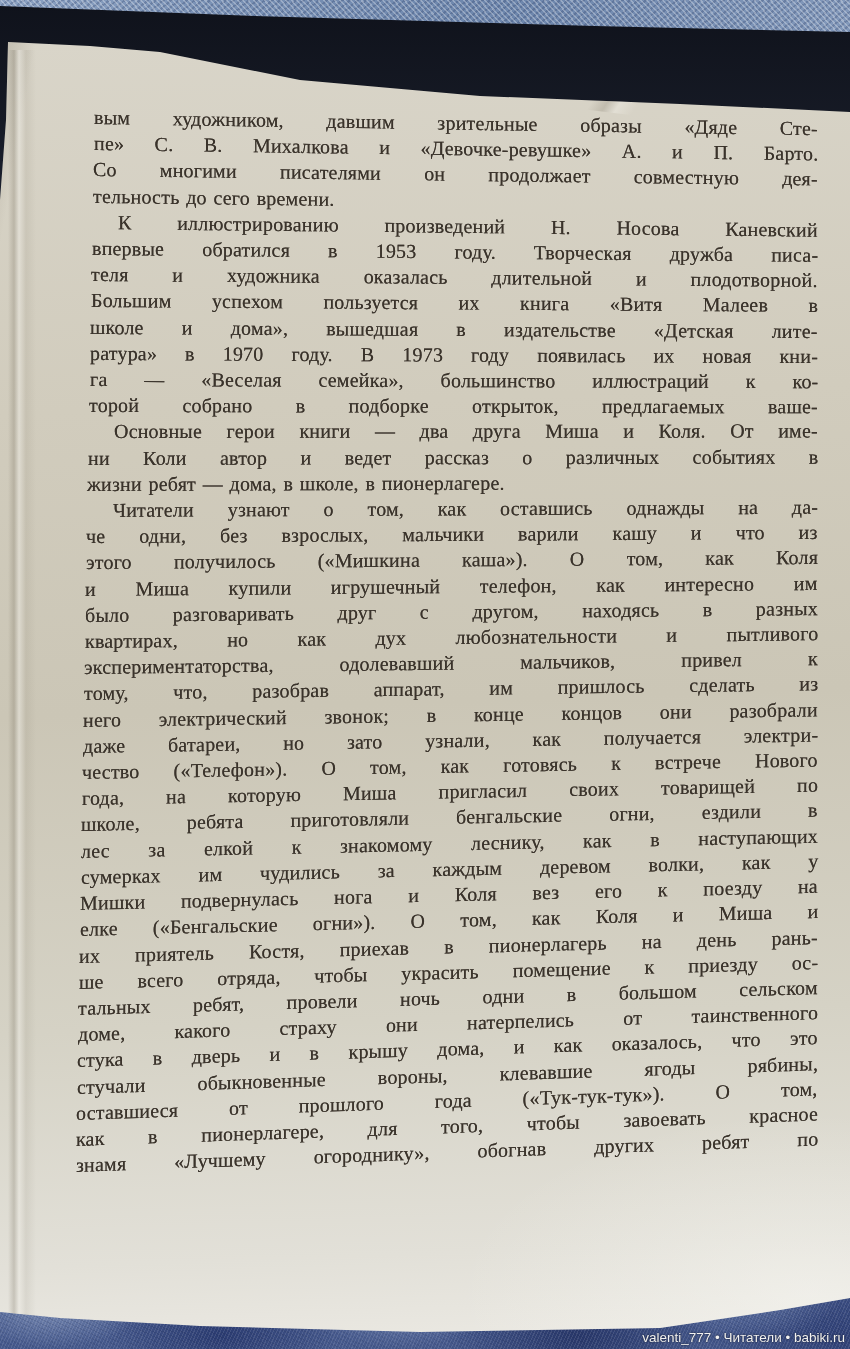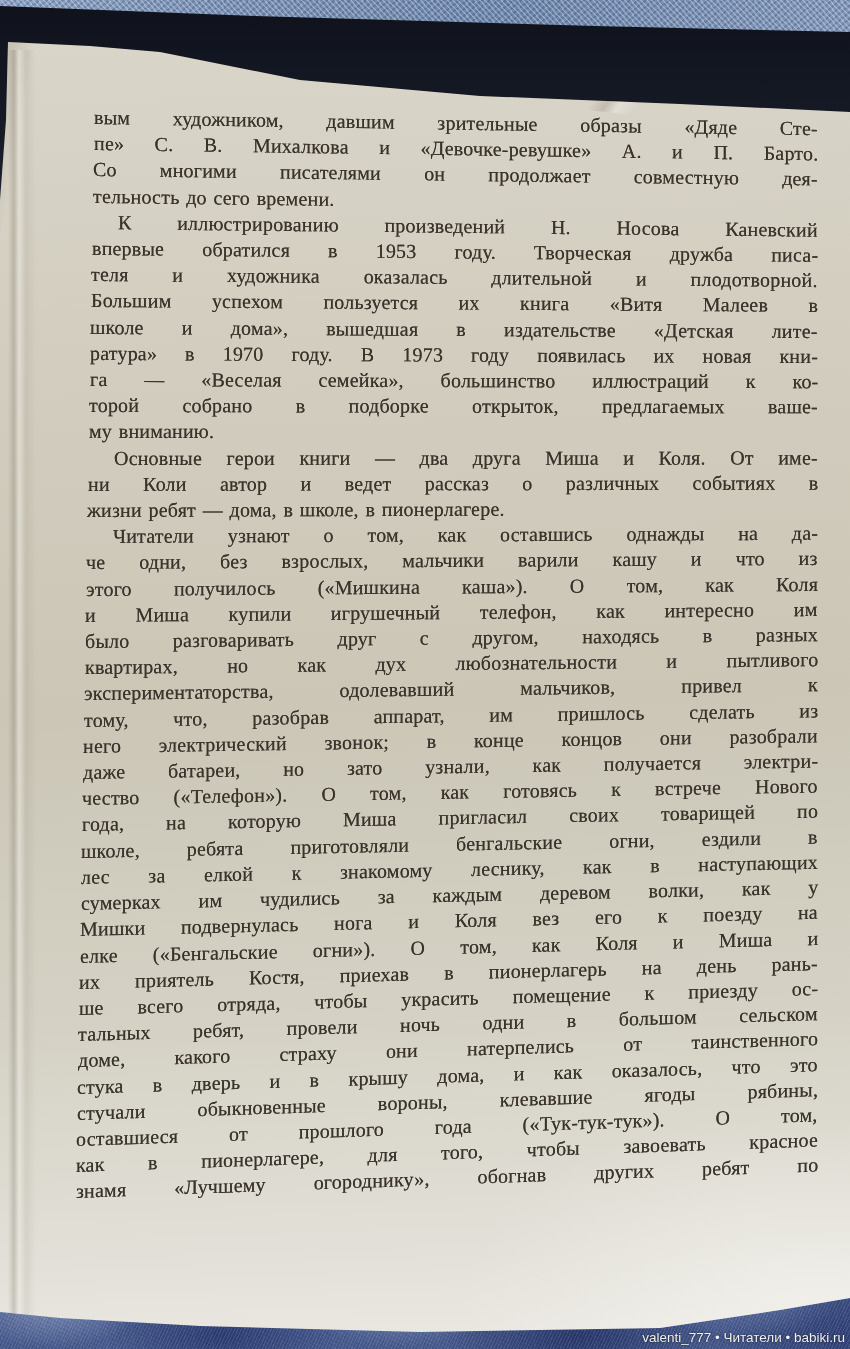--- a/index.html
+++ b/index.html
@@ -114,21 +114,20 @@
       </div>
       <div class="para para-2">
         <div class="line indent" style="--i: 4;">К иллюстрированию произведений Н. Носова Каневский</div>
         <div class="line" style="--i: 5;">впервые обратился в 1953 году. Творческая дружба писа-</div>
         <div class="line" style="--i: 6;">теля и художника оказалась длительной и плодотворной.</div>
         <div class="line" style="--i: 7;">Большим успехом пользуется их книга «Витя Малеев в</div>
         <div class="line" style="--i: 8;">школе и дома», вышедшая в издательстве «Детская лите-</div>
         <div class="line" style="--i: 9;">ратура» в 1970 году. В 1973 году появилась их новая кни-</div>
         <div class="line" style="--i: 10;">га — «Веселая семейка», большинство иллюстраций к ко-</div>
         <div class="line" style="--i: 11;">торой собрано в подборке открыток, предлагаемых ваше-</div>
-        <div class="line short-last" style="--i: 12;">му вниманию.</div>
       </div>
       <div class="para para-3">
         <div class="line indent" style="--i: 13;">Основные герои книги — два друга Миша и Коля. От име-</div>
         <div class="line" style="--i: 14;">ни Коли автор и ведет рассказ о различных событиях в</div>
         <div class="line short-last" style="--i: 15;">жизни ребят — дома, в школе, в пионерлагере.</div>
       </div>
       <div class="para para-4">
         <div class="line indent" style="--i: 16;">Читатели узнают о том, как оставшись однажды на да-</div>
         <div class="line" style="--i: 17;">че одни, без взрослых, мальчики варили кашу и что из</div>
         <div class="line" style="--i: 18;">этого получилось («Мишкина каша»). О том, как Коля</div>

